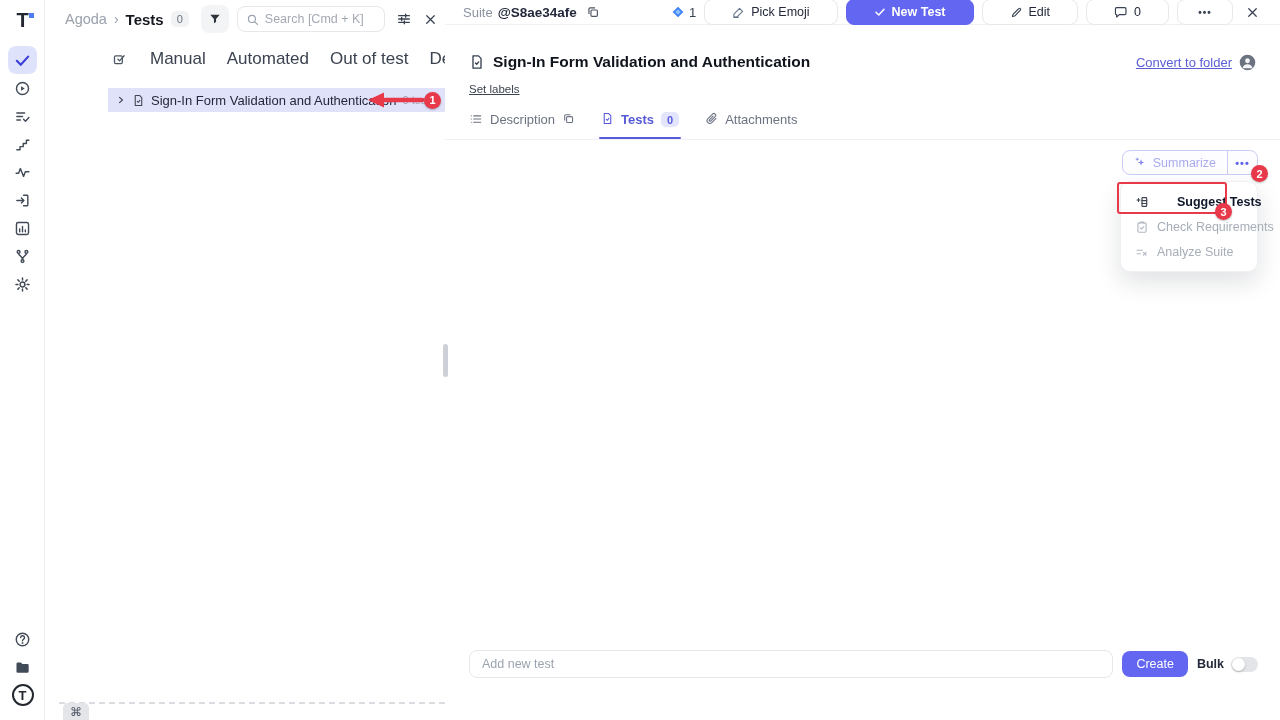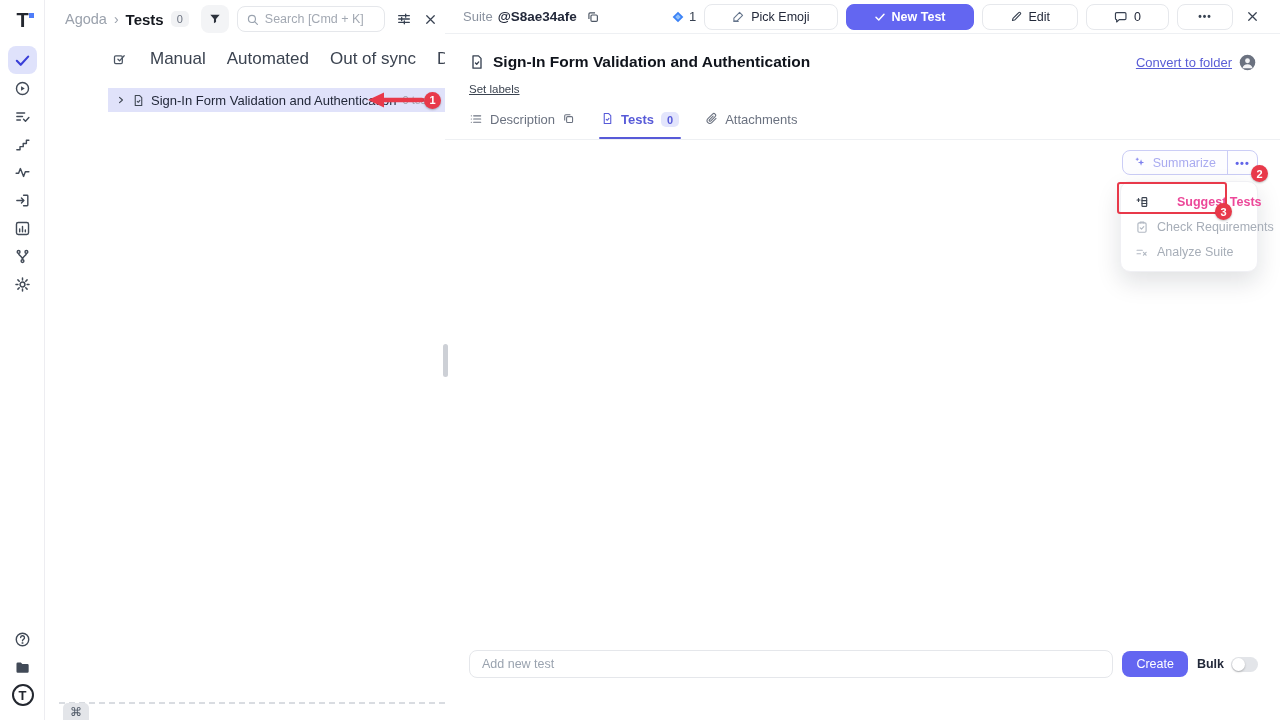--- a/index.html
+++ b/index.html
@@ -50,21 +50,21 @@
   .tree-chev, .tree-doc { color:#3f4753; display:flex; }
   .tp-dash { position:absolute; left:14px; top:702px; width:386px; border-top:2px dashed #d9dce1; }
   .cmd-btn { position:absolute; left:18px; top:703px; width:26px; height:17px; background:#e3e5e9;
     border-radius:5px 5px 0 0; font-size:12px; color:#4b5563; display:flex; align-items:center;
     justify-content:center; cursor:pointer; }
   .divider-handle { position:absolute; left:443px; top:344px; width:5px; height:33px;
     background:#cdd0d6; border-radius:3px; cursor:col-resize; z-index:9; }
 
   
   .detail { position:absolute; left:445px; top:0; width:835px; height:720px; background:#fff; }
-  .dp-header { position:absolute; left:0; top:0; width:100%; height:34px; border-bottom:1px solid #eef0f3;
+  .dp-header { position:absolute; left:0; top:0; width:100%; height:25px; border-bottom:1px solid #eef0f3;
     display:flex; align-items:center; padding:0 20px 0 18px; }
   .suite-label { color:#8b93a0; font-size:13px; }
   .suite-id { color:#23293a; font-size:13.5px; font-weight:bold; margin-left:5px; }
   .hd-copy { margin-left:9px; color:#4b5563; cursor:pointer; display:flex; }
   .hd-right { margin-left:auto; display:flex; align-items:center; gap:8px; }
   .jira { display:flex; align-items:center; gap:4px; font-size:13px; color:#374151; cursor:pointer; }
   .btn { height:26px; display:inline-flex; align-items:center; gap:6px; padding:0 27px;
     border:1px solid #e6e8ec; border-radius:8px; background:#fff; font-size:12.5px; color:#23293a;
     cursor:pointer; white-space:nowrap; }
   .btn-primary { background:#6366f1; border-color:#6366f1; color:#fff; font-weight:bold; }
@@ -97,21 +97,21 @@
   .sg-main { display:flex; align-items:center; gap:6px; padding:0 11px; font-size:12.5px;
     color:#a9abf0; cursor:pointer; }
   .sg-main .sp { color:#7e81ee; display:flex; }
   .sg-dots { width:30px; display:flex; align-items:center; justify-content:center; border-left:1px solid #cbcdf6;
     color:#5f63e8; font-weight:bold; font-size:11px; letter-spacing:1px; cursor:pointer; }
 
   .dropdown { position:absolute; left:675px; top:181px; width:138px; background:#fff; border:1px solid #f0f0f4;
     border-radius:10px; box-shadow:0 10px 25px rgba(16,24,40,.13); padding:7px 0; z-index:4; }
   .dd-item { height:25px; display:flex; align-items:center; gap:8px; padding-left:14px; font-size:12.5px;
     cursor:pointer; white-space:nowrap; }
-  .dd-item.primary { color:#ec4899; font-weight:bold;gap:28px; }
+  .dd-item.primary { color:#0f172a; font-weight:bold;gap:28px; }
   .dd-item.primary .dd-ic { color:#3b4350; }
   .dd-item.disabled { color:#a7aeb8; }
   .dd-item .dd-ic { color:#b2b9c3; display:flex; }
 
   .dp-footer { position:absolute; left:24px; right:22px; top:650px; height:28px; display:flex;
     align-items:center; }
   .add-input { flex:1; height:28px; border:1px solid #e5e7eb; border-radius:8px; padding:0 12px;
     font-size:12.5px; color:#374151; outline:none; font-family:"Liberation Sans", sans-serif; }
   .add-input::placeholder { color:#9aa3af; }
   .create-btn { margin-left:9px; height:26px; padding:0 14px; background:#6366f1; border:none;
@@ -278,21 +278,21 @@
       <span class="selecticon">
         <span class="ic">
             <svg width="15" height="15" viewBox="0 0 24 24" fill="none" stroke="currentColor" stroke-width="2" stroke-linecap="round" stroke-linejoin="round">
               <rect x="4" y="6" width="12.5" height="12.5" rx="2"></rect>
               <path d="M9.5 11.5l2.6 2.6L19.5 6"></path>
             </svg>
           </span>
       </span>
       <span class="filt">Manual</span>
       <span class="filt">Automated</span>
-      <span class="filt">Out of sync</span>
+      <span class="filt">Out of test</span>
       <span class="filt">Detached</span>
       <span class="filt">Starred</span>
     </div>
 
     <div class="tree-row">
       <span class="tree-chev">
           <svg width="10" height="10" viewBox="0 0 24 24" fill="none" stroke="currentColor" stroke-width="2.6" stroke-linecap="round" stroke-linejoin="round">
             <path d="M8.5 5.5l7 6.5-7 6.5"></path>
           </svg>
         </span>

